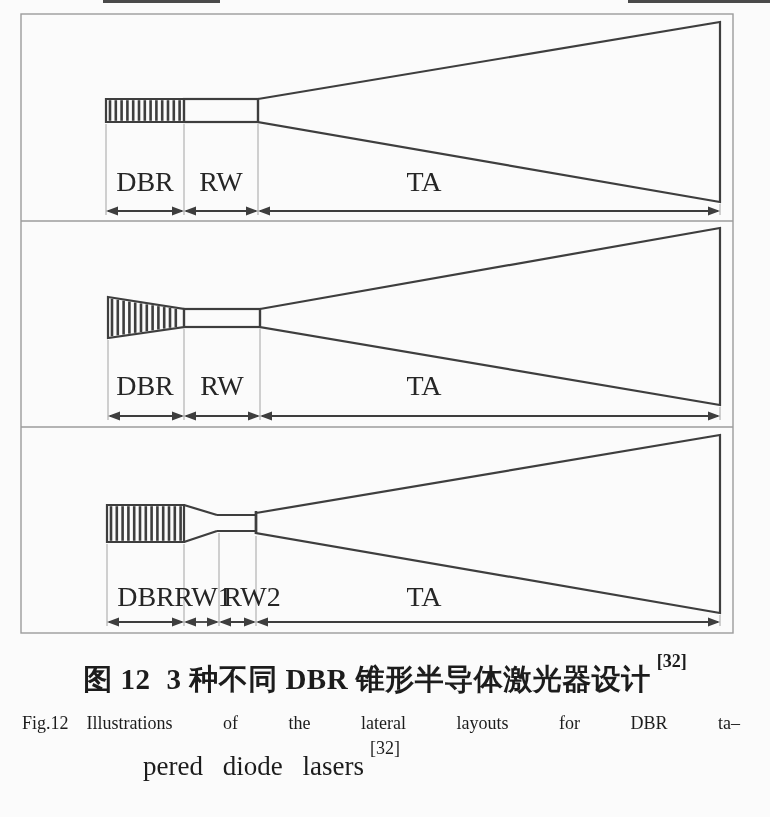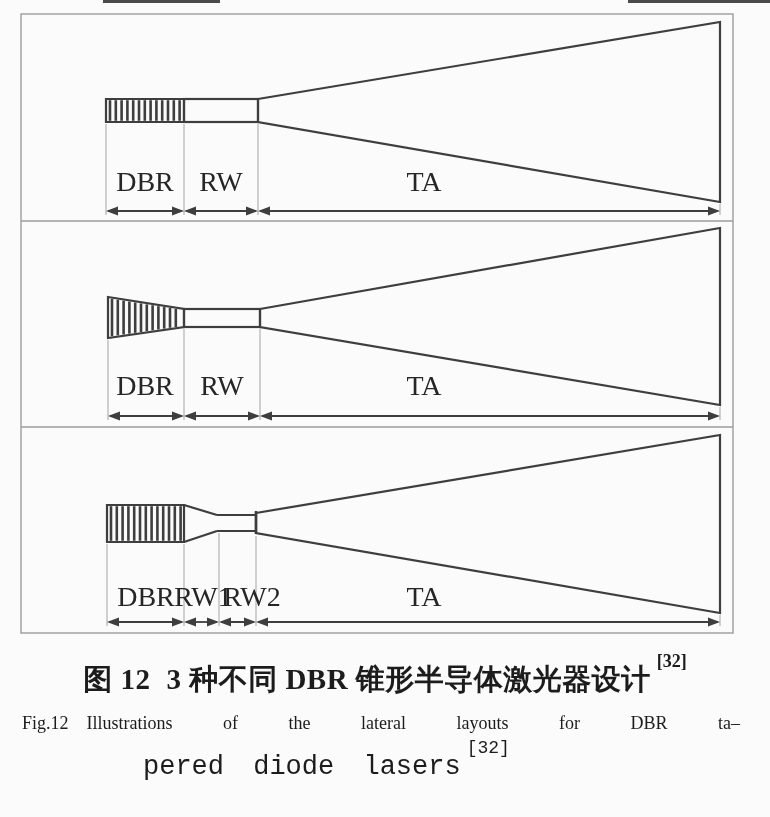--- a/index.html
+++ b/index.html
@@ -9,21 +9,21 @@
     font-family:"Liberation Serif","DejaVu Serif",serif;
   }
   .artifact{position:absolute;top:0;height:3px;background:#4a4a4a;}
   #diagram{display:block;}
   #diagram text{font-family:"Liberation Serif","DejaVu Serif",serif;}
   .caption{width:770px;}
   .cap-zh{margin-top:12px;text-align:center;font-size:29px;font-weight:600;letter-spacing:.5px;white-space:nowrap;}
   .cap-zh .zh-prefix{margin-right:16px;}
   .cap-en1{margin:13px 30px 0 22px;font-size:18px;text-align:justify;text-align-last:justify;white-space:nowrap;}
   .cap-en1 .fig-no{margin-right:18px;}
-  .cap-en2{margin:15px 0 6px 143px;font-size:27px;word-spacing:13px;font-family:Liberation Mono, monospace;}
+  .cap-en2{margin:15px 0 6px 143px;font-size:27px;word-spacing:13px;}
   sup.ref{font-size:18px;position:relative;top:-11px;margin-left:6px;font-weight:normal;letter-spacing:0;word-spacing:0;}
   .cap-zh sup.ref{font-weight:600;}
 </style>
 </head>
 <body>
 
 <div>
   <div class="artifact" id="artifact-left" style="left: 103px; width: 117px; background: rgb(74, 74, 74);"></div>
   <div class="artifact" id="artifact-right" style="left: 628px; width: 142px; background: rgb(74, 74, 74);"></div>
 

